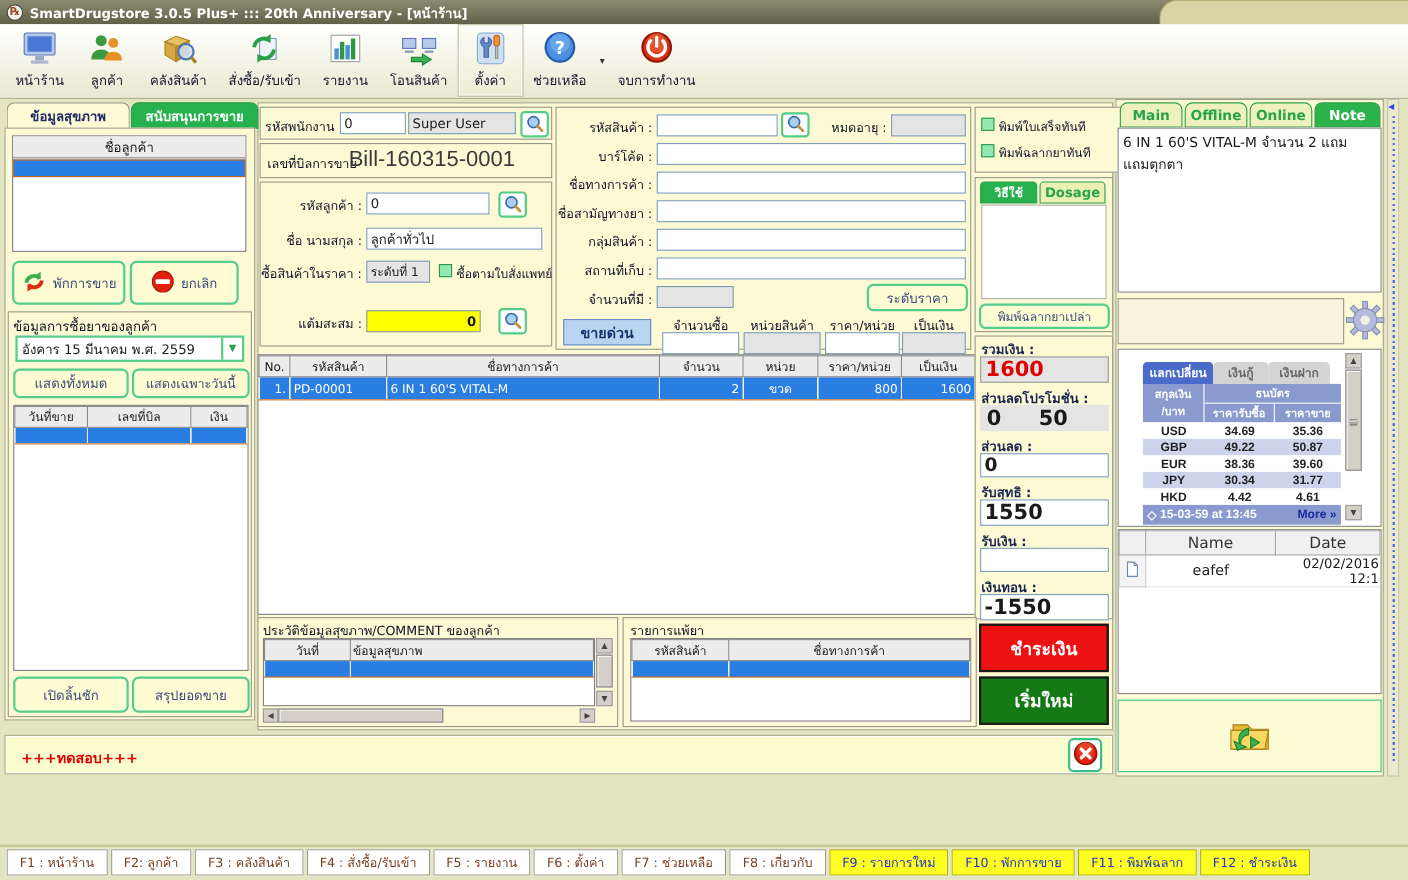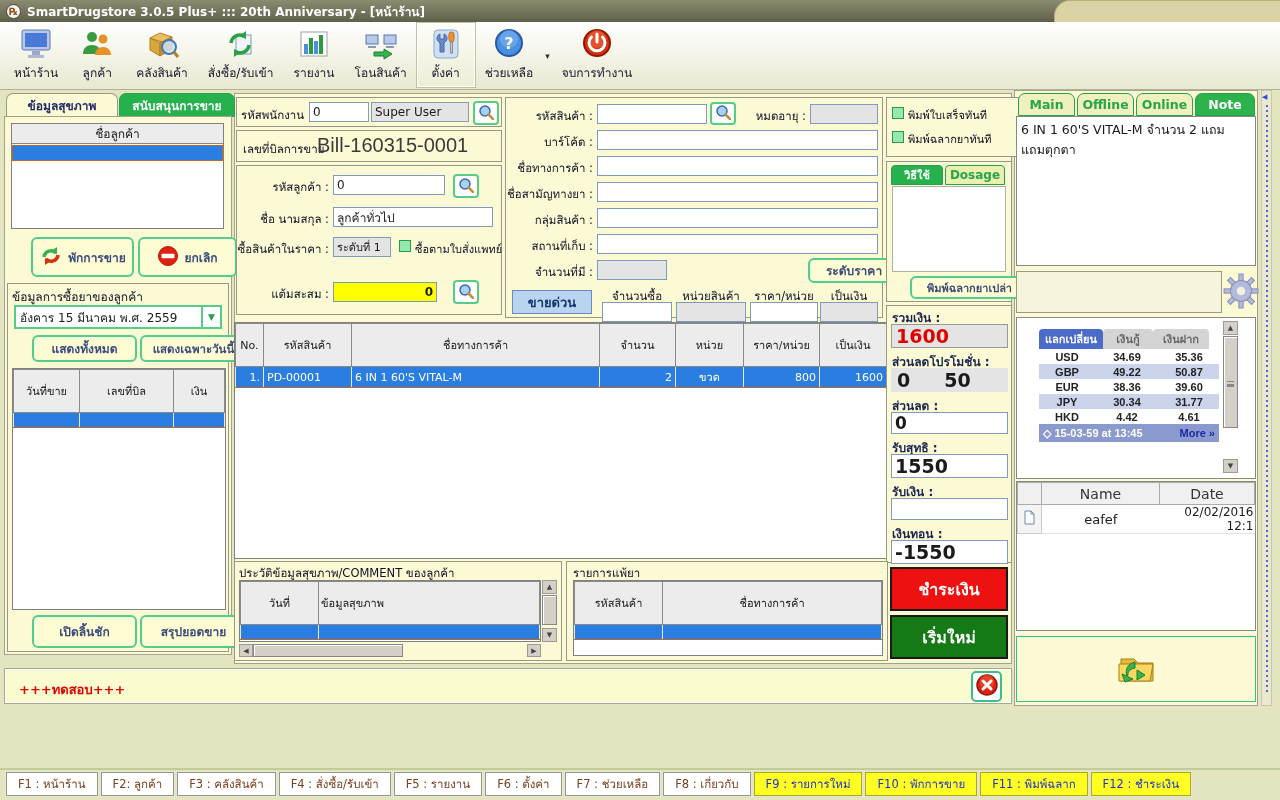--- a/index.html
+++ b/index.html
@@ -74,40 +74,39 @@
   }
   .tb.ro{ background:#e4e4e4; }
   .lbl{ font-size:11.5px; color:#101024; white-space:nowrap; }
   .lbl.r{ text-align:right; }
   .magbtn{
     background:#fff; border:2px solid #55cc88; border-radius:4px;
     display:flex; align-items:center; justify-content:center;
   }
   .grnbtn{
     background:#fdfcd2; border:2px solid #55cc88; border-radius:6px;
-    color:#3c4a7c; font-weight:bold; font-size:12px;
+    color:#3c4a7c; font-weight:normal; font-size:12px;
     display:flex; align-items:center; justify-content:center; gap:5px;
     box-shadow:inset 0 0 0 1px #f2fbe2;
-    margin-left:20px;
   }
   .cbx{ width:12px; height:12px; background:#96e8b2; border:1px solid #2a9a4a; display:inline-block; flex:0 0 auto; }
 
   .ltab{
     height:24px; display:flex; align-items:center; justify-content:center;
     font-size:12px; font-weight:bold;
     border:1px solid #2aa04a; border-radius:7px 7px 0 0;
   }
   .ltab.on{ background:#fbfad5; color:#222a66; border-color:#98988a; border-bottom:none; }
   .ltab.off{ background:#26b14e; color:#fff; }
 
   table{ border-collapse:collapse; table-layout:fixed; }
   .grid{ background:#fff; border:1px solid #808080; }
   .grid th{
     background:#ececec; border:1px solid #8a8a8a; font-weight:normal;
-    font-size:11px; padding:12px 2px; white-space:nowrap; overflow:hidden;
+    font-size:11px; padding:0 2px; white-space:nowrap; overflow:hidden;
   }
   .grid td{ font-size:11px; padding:1px 3px; white-space:nowrap; overflow:hidden; }
   tr.sel td{ background:#2a7de1; color:#fff; border:1px solid #e8e8e8; }
   .selframe td{ border-top:1.5px solid #c06820 !important; border-bottom:1.5px solid #c06820 !important; }
 
   .vals{ font-weight:bold; font-size:19px; font-family:"DejaVu Sans",sans-serif; }
   .totlbl{ font-size:12px; color:#1a2450; font-weight:bold; }
 
   .scroll{ background:#d4d0c8; border:1px solid #9a9a9a; display:flex; align-items:center; justify-content:center; font-size:7px; color:#444; }
   .thumb{ background:#d4d0c8; border:1px solid #888; box-shadow:inset 1px 1px 0 #fff; }
@@ -639,20 +638,33 @@
       <div class="ctab" style="width:64px;background:#4a6cc8;color:#fff;">
           <span>แลกเปลี่ยน</span>
         </div>
       <div class="ctab" style="width:50px;background:#d4d4d4;color:#666;">
           <span>เงินกู้</span>
         </div>
       <div class="ctab" style="width:56px;background:#d4d4d4;color:#666;">
           <span>เงินฝาก</span>
         </div>
     </div>
+    <div style="display:flex;background:#8a9ace;color:#fff;font-family:'Liberation Sans',sans-serif;font-weight:bold;font-size:10px;text-align:center;">
+      <div style="width:56px;padding:2px 0;border-right:1px solid #fff;">
+        <div>สกุลเงิน</div>
+          <div>/บาท</div>
+      </div>
+      <div style="flex:1;">
+        <div style="padding:1px 0;">ธนบัตร</div>
+        <div style="display:flex;border-top:1px solid #fff;">
+          <div style="width:64px;padding:1px 0;border-right:1px solid #fff;">ราคารับซื้อ</div>
+          <div style="flex:1;padding:1px 0;">ราคาขาย</div>
+        </div>
+      </div>
+    </div>
     <div class="crow" style="background:#fff;">
       <div style="width:56px;">USD</div>
         <div style="width:64px;">34.69</div>
         <div style="flex:1;">35.36</div>
     </div>
     <div class="crow" style="background:#ccd4ec;">
       <div style="width:56px;">GBP</div>
         <div style="width:64px;">49.22</div>
         <div style="flex:1;">50.87</div>
     </div>

